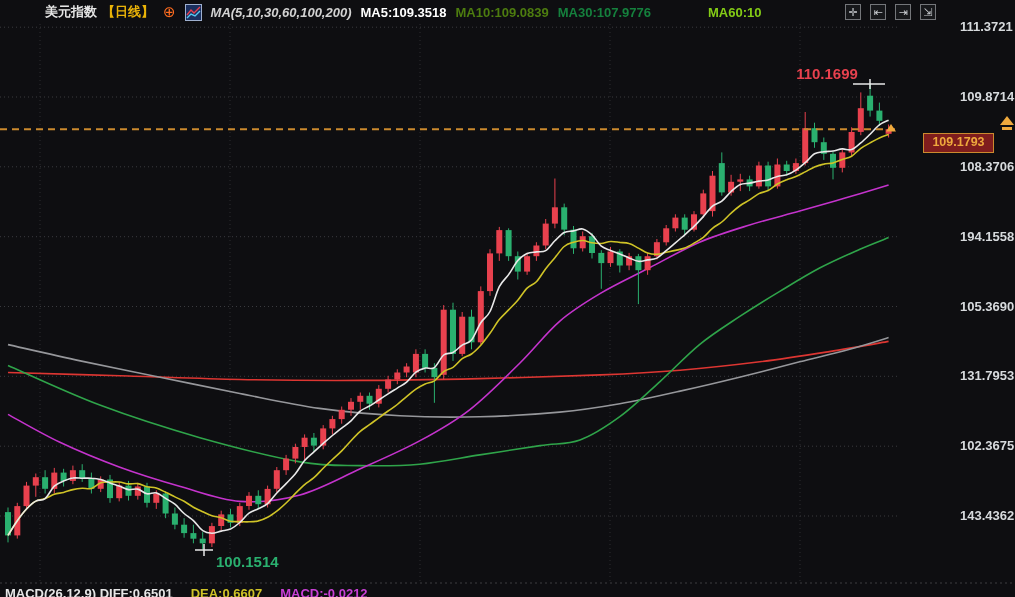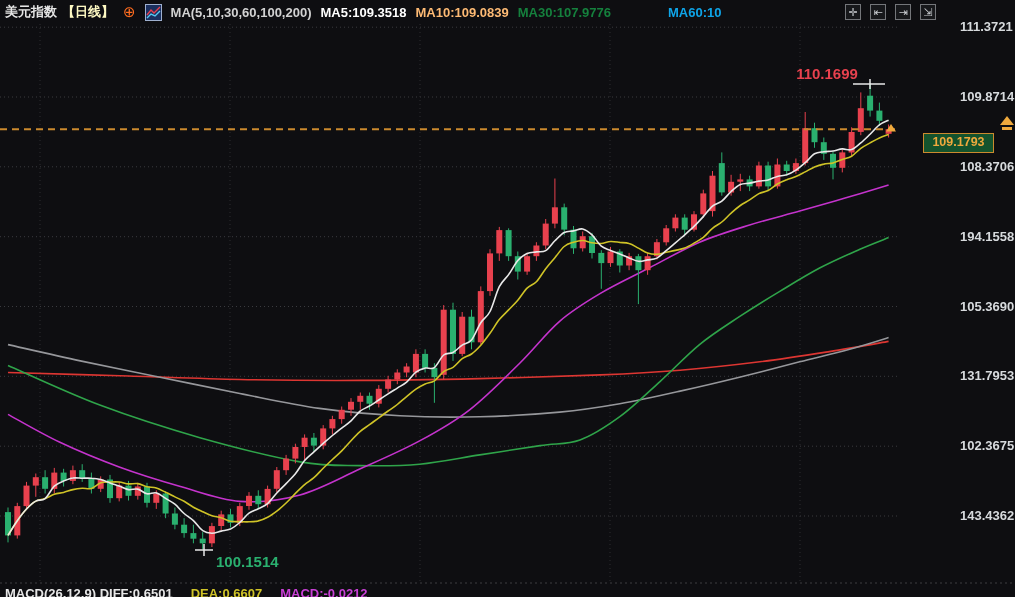--- a/index.html
+++ b/index.html
@@ -1,37 +1,37 @@
 <!DOCTYPE html>
 <html><head>
 <meta charset="utf-8">
 <style>
   html,body{margin:0;padding:0;background:#0e0e11;}
   body{position:relative;width:1015px;height:597px;overflow:hidden;
        font-family:"Liberation Sans","DejaVu Sans",sans-serif;}
   .legend{position:absolute;top:3px;left:5px;display:flex;align-items:center;
           gap:9px;font-size:13px;font-weight:700;white-space:nowrap;z-index:5;}
-  .legend .sym{color:#e6e6e6;}
-  .legend .period{color:#fef9c3;}
+  .legend .sym{color:#e6e6e6;margin-left:40px;}
+  .legend .period{color:#eab308;}
   .legend .plus{color:#ff6c1f;font-size:15px;font-weight:400;cursor:pointer;}
-  .legend .magroup{color:#d2d2d2;}
+  .legend .magroup{color:#d2d2d2;font-style:italic;}
   .legend .ma5v{color:#ffffff;}
-  .legend .ma10v{color:#fdba74;}
+  .legend .ma10v{color:#4d7c0f;}
   .legend .ma30v{color:#15803d;}
-  .legend .ma60v{color:#0ea5e9;padding-left:48px;}
+  .legend .ma60v{color:#84cc16;padding-left:48px;}
   .chart-icon{width:17px;height:17px;display:inline-block;}
   .toolbar{position:absolute;top:4px;left:845px;display:flex;gap:9px;z-index:5;}
   .tool-btn{width:16px;height:16px;border:1px solid #74767a;background:#17181b;
             color:#c9ccd0;font-size:11px;line-height:15px;text-align:center;
             cursor:pointer;box-sizing:border-box;}
   svg.chart{position:absolute;left:0;top:0;z-index:1;}
   .axis-label{position:absolute;left:960px;width:80px;font-size:13px;font-weight:700;
               color:#d7dadd;z-index:2;}
   .price-badge{position:absolute;left:923px;top:133px;width:69px;height:18px;
-               border:1px solid #cb8a2e;background:#14532d;color:#efa93d;
+               border:1px solid #cb8a2e;background:#7f1d1d;color:#efa93d;
                font-size:12.5px;font-weight:700;text-align:center;line-height:17px;z-index:4;}
   .macd-row{position:absolute;top:586px;left:5px;display:flex;gap:18px;
             font-size:13px;font-weight:700;white-space:nowrap;z-index:5;}
   .macd-row .ind{color:#e6e6e6;}
   .macd-row .dea{color:#cfc327;}
   .macd-row .macdv{color:#c940d6;}
 </style>
 </head>
 <body>
 

